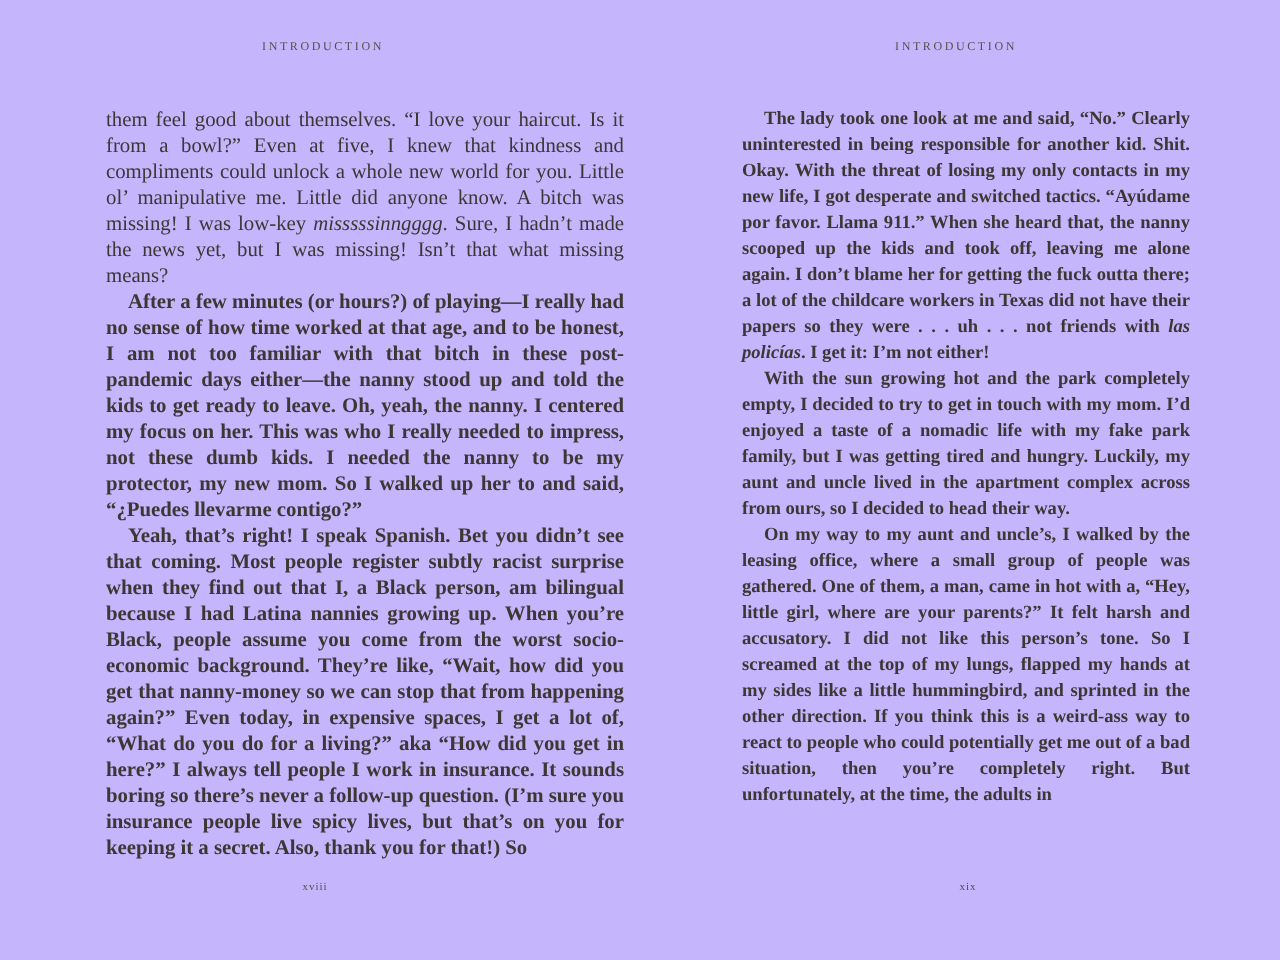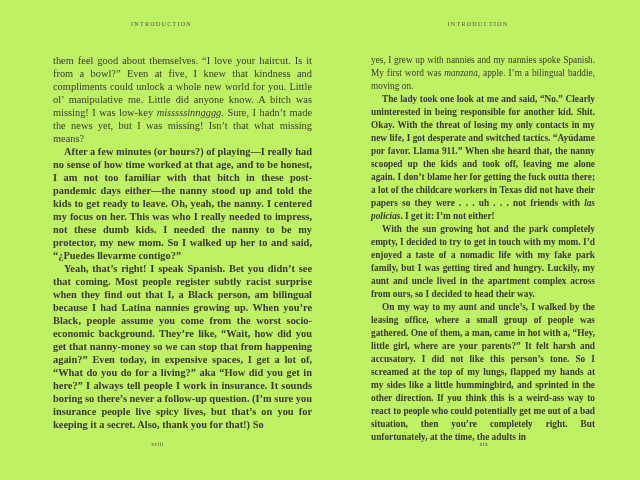--- a/index.html
+++ b/index.html
@@ -4,21 +4,21 @@
 <style>
   html, body {
     margin: 0;
     padding: 0;
     background: #fdfdfc;
   }
   #stage {
     position: relative;
     width: 640px;
     height: 480px;
-    background: #bef264;
+    background: #c4b5fd;
     overflow: hidden;
     font-family: "Liberation Serif", "DejaVu Serif", serif;
     color: #3c3733;
   }
   .page {
     position: absolute;
     top: 0;
     height: 480px;
   }
   .page-left  { left: 53px;  width: 259px; }
@@ -83,21 +83,20 @@
         <p>them feel good about themselves. “I love your haircut. Is it from a bowl?” Even at five, I knew that kindness and compliments could unlock a whole new world for you. Little ol’ manipulative me. Little did anyone know. A bitch was missing! I was low-key <em>misssssinngggg</em>. Sure, I hadn’t made the news yet, but I was missing! Isn’t that what missing means?</p>
         <p class="indent">After a few minutes (or hours?) of playing—I really had no sense of how time worked at that age, and to be honest, I am not too familiar with that bitch in these post-pandemic days either—the nanny stood up and told the kids to get ready to leave. Oh, yeah, the nanny. I centered my focus on her. This was who I really needed to impress, not these dumb kids. I needed the nanny to be my protector, my new mom. So I walked up her to and said, “¿Puedes llevarme contigo?”</p>
         <p class="indent">Yeah, that’s right! I speak Spanish. Bet you didn’t see that coming. Most people register subtly racist surprise when they find out that I, a Black person, am bilingual because I had Latina nannies growing up. When you’re Black, people assume you come from the worst socio-economic background. They’re like, “Wait, how did you get that nanny-money so we can stop that from happening again?” Even today, in expensive spaces, I get a lot of, “What do you do for a living?” aka “How did you get in here?” I always tell people I work in insurance. It sounds boring so there’s never a follow-up question. (I’m sure you insurance people live spicy lives, but that’s on you for keeping it a secret. Also, thank you for that!) So</p>
       </div>
     <div class="folio">xviii</div>
   </div>
 
   <div class="page page-right">
     <div class="running-head">INTRODUCTION</div>
     <div class="body-text">
-        <p>yes, I grew up with nannies and my nannies spoke Spanish. My first word was <em>manzana</em>, apple. I’m a bilingual baddie, moving on.</p>
         <p class="indent">The lady took one look at me and said, “No.” Clearly uninterested in being responsible for another kid. Shit. Okay. With the threat of losing my only contacts in my new life, I got desperate and switched tactics. “Ayúdame por favor. Llama 911.” When she heard that, the nanny scooped up the kids and took off, leaving me alone again. I don’t blame her for getting the fuck outta there; a lot of the childcare workers in Texas did not have their papers so they were . . . uh . . . not friends with <em>las policías</em>. I get it: I’m not either!</p>
         <p class="indent">With the sun growing hot and the park completely empty, I decided to try to get in touch with my mom. I’d enjoyed a taste of a nomadic life with my fake park family, but I was getting tired and hungry. Luckily, my aunt and uncle lived in the apartment complex across from ours, so I decided to head their way.</p>
         <p class="indent">On my way to my aunt and uncle’s, I walked by the leasing office, where a small group of people was gathered. One of them, a man, came in hot with a, “Hey, little girl, where are your parents?” It felt harsh and accusatory. I did not like this person’s tone. So I screamed at the top of my lungs, flapped my hands at my sides like a little hummingbird, and sprinted in the other direction. If you think this is a weird-ass way to react to people who could potentially get me out of a bad situation, then you’re completely right. But unfortunately, at the time, the adults in</p>
       </div>
     <div class="folio">xix</div>
   </div>
 
 </div>
 
 </body></html>

